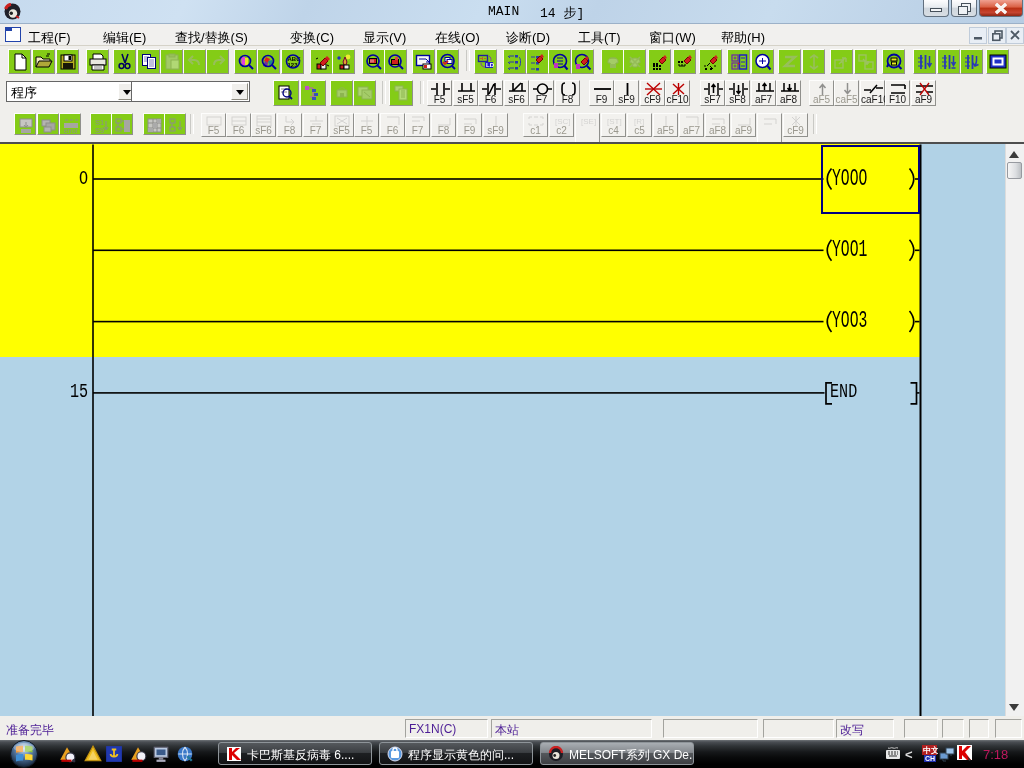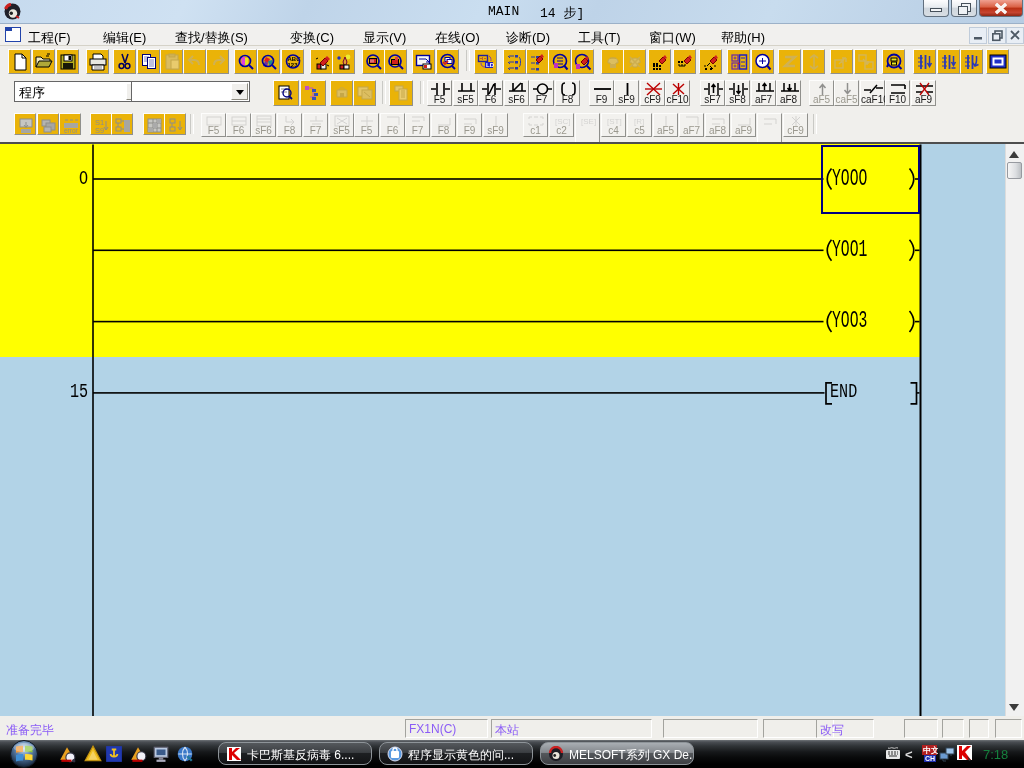--- a/index.html
+++ b/index.html
@@ -9,21 +9,21 @@
 .capbtn{top:0;height:17px;border:1px solid #62707f;border-top:none;border-radius:0 0 4px 4px;box-sizing:border-box}
 #bmin{left:923px;width:26px;background:linear-gradient(180deg,#fdfdfe 0%,#e8ecf0 45%,#cfd6dd 50%,#d8dee4 100%)}
 #bmax{left:951px;width:26px;background:linear-gradient(180deg,#fdfdfe 0%,#e8ecf0 45%,#cfd6dd 50%,#d8dee4 100%)}
 #bclose{left:979px;width:44px;background:linear-gradient(180deg,#f0a090 0%,#d95f43 45%,#b92f12 50%,#c64430 78%,#8e2714 100%)}
 
 #menubar{left:0;top:24px;width:1024px;height:22px;background:#f1f0ee;border-bottom:1px solid #d5d2c8;box-sizing:border-box}
 .mi{top:29px;font-size:13px;color:#000;white-space:pre}
 .mdibtn{top:27px;width:18px;height:17px;background:#e8eef5;border:1px solid #c0ccda;box-sizing:border-box;color:#5a6773;font-size:11px;text-align:center;line-height:15px}
 
 #tb{left:0;top:46px;width:1024px;height:97px;background:#f0efec}
-.b{position:absolute;width:23px;height:25px;background:#eab308;border:1px solid;border-color:#fdfdfc #90908c #90908c #fdfdfc;box-sizing:border-box}
+.b{position:absolute;width:23px;height:25px;background:#84cc16;border:1px solid;border-color:#fdfdfc #90908c #90908c #fdfdfc;box-sizing:border-box}
 .b.g svg{opacity:.45;filter:grayscale(1)}
 .b svg{position:absolute;left:2px;top:3px}
 .fb{position:absolute;width:25px;height:26px;background:#f2f1ee;border:1px solid;border-color:#fdfdfc #90908c #90908c #fdfdfc;box-sizing:border-box;text-align:center}
 .fb .lab{position:absolute;left:0;right:0;bottom:0px;font-size:10px;color:#1a1a1a;line-height:11px}
 .fb svg{position:absolute;left:2px;top:1px}
 .fb.g .lab{color:#9a988e}
 .fb.g svg{opacity:.4;filter:grayscale(1)}
 .combo{position:absolute;top:81px;height:21px;background:#fff;border:1px solid #666;box-sizing:border-box}
 .combo .ca{position:absolute;right:1px;top:1px;width:17px;height:17px;background:#f0efec;border:1px solid;border-color:#fff #8d8b80 #8d8b80 #fff;box-sizing:border-box}
 .combo .ca:after{content:"";position:absolute;left:4px;top:6px;border:4px solid transparent;border-top:5px solid #000}
@@ -32,27 +32,27 @@
 
 #edit{left:0;top:142px;width:1024px;height:574px;background:#b1d2e6;border-top:2px solid #4e4e4e;box-sizing:border-box}
 #yellow{left:0;top:144px;width:920px;height:213px;background:#ffff00}
 #bluebody{left:0;top:357px;width:920px;height:359px;background:#b2d3e7}
 #selbox{left:821px;top:145px;width:99px;height:69px;border:2px solid #000080;box-sizing:border-box}
 #vsb{left:1005px;top:144px;width:19px;height:572px;background:#f1f1f1;border-left:1px solid #dcdcdc;box-sizing:border-box}
 .sbarrow{position:absolute;width:0;height:0;border:5px solid transparent}
 #sbthumb{left:1007px;top:162px;width:15px;height:17px;background:linear-gradient(90deg,#f6f6f6,#dcdee1 60%,#bcc0c4);border:1px solid #979aa0;border-radius:2px;box-sizing:border-box}
 
 #status{left:0;top:716px;width:1024px;height:24px;background:#f0efeb}
-.scell{position:absolute;top:719px;height:19px;border:1px solid;border-color:#a3a39e #fff #fff #a3a39e;box-sizing:border-box;font-size:12px;color:#8b5cf6;padding:2px 3px 0 3px;white-space:pre}
+.scell{position:absolute;top:719px;height:19px;border:1px solid;border-color:#a3a39e #fff #fff #a3a39e;box-sizing:border-box;font-size:12px;color:#4c1d95;padding:2px 3px 0 3px;white-space:pre}
 
 #task{left:0;top:740px;width:1024px;height:28px;background:linear-gradient(180deg,#6d7276 0,#4a4e53 2px,#303437 6px,#16181a 12px,#0a0b0c 17px,#000 24px,#000 100%)}
-.tbtn{position:absolute;top:742px;width:154px;height:23px;background:linear-gradient(180deg,#55595d 0%,#3b3e42 45%,#1d1f22 50%,#121315 100%);border:1px solid #8e9499;border-radius:8px;box-sizing:border-box;color:#fff;font-size:12px;white-space:nowrap;overflow:hidden}
+.tbtn{position:absolute;top:742px;width:154px;height:23px;background:linear-gradient(180deg,#55595d 0%,#3b3e42 45%,#1d1f22 50%,#121315 100%);border:1px solid #8e9499;border-radius:3px;box-sizing:border-box;color:#fff;font-size:12px;white-space:nowrap;overflow:hidden}
 .tbtn .tl{position:absolute;left:28px;top:4px}
 .tico{position:absolute;left:7px;top:3px;width:16px;height:16px}
-#clock{color:#15803d;font-size:13px;font-family:"Liberation Sans",sans-serif}
+#clock{color:#be185d;font-size:13px;font-family:"Liberation Sans",sans-serif}
 </style></head><body>
 <div id="root">
   <div class="abs" id="title">
     <svg class="abs" style="left:4px;top:3px" width="17" height="17">
         <circle cx="8.5" cy="8.5" r="8" fill="#20202a"></circle>
         <path d="M1.5 6 A7.5 7.5 0 0 1 7 1.2" fill="none" stroke="#cc2222" stroke-width="3"></path>
         <circle cx="9" cy="10.5" r="4.2" fill="#ece8de"></circle>
         <circle cx="7.3" cy="10.2" r="1.7" fill="#222"></circle>
         <path d="M12 13l3 2" stroke="#cc2222" stroke-width="2"></path>
       </svg>
@@ -513,21 +513,21 @@
       </svg>
       <div class="lab">F10</div>
     </div>
   <div class="fb" style="left:911px;top:80px">
       <svg width="21" height="14" viewBox="0 0 21 14">
         <path d="M2 4h17M2 10h6M13 10h6" stroke="#000" stroke-width="1.5"></path>
         <path d="M6 1l9 12M15 1L6 13" stroke="#b00" stroke-width="1.3"></path>
       </svg>
       <div class="lab">aF9</div>
     </div>
-  <div class="combo" style="left:14px;width:131px">
+  <div class="combo" style="left:6px;width:131px">
       <div class="ct">程序</div>
       <div class="ca"></div>
     </div>
   <div class="combo" style="left:131px;width:119px">
       <div class="ca"></div>
     </div>
   <div class="b" style="left:273px;top:80px;width:26px;height:26px">
       <svg width="18" height="18" viewBox="0 0 18 18">
         <rect x="3" y="2" width="10" height="13" fill="#fff" stroke="#000"></rect>
         <path d="M5 5h6M5 8h6" stroke="#888"></path>
@@ -800,21 +800,21 @@
   <div class="abs sbarrow" style="left:1009px;top:151px;border-bottom:7px solid #3b3b3b;border-top:none"></div>
   <div class="abs" id="sbthumb"></div>
   <div class="abs sbarrow" style="left:1009px;top:704px;border-top:7px solid #3b3b3b;border-bottom:none"></div>
 
   <div class="abs" id="status"></div>
   <div class="abs scell" style="left:2px;width:399px;border-color:transparent;">准备完毕</div>
   <div class="abs scell" style="left:405px;width:83px">FX1N(C)</div>
   <div class="abs scell" style="left:491px;width:161px">本站</div>
   <div class="abs scell" style="left:663px;width:95px"></div>
   <div class="abs scell" style="left:763px;width:71px"></div>
-  <div class="abs scell" style="left:816px;width:58px">改写</div>
+  <div class="abs scell" style="left:836px;width:58px">改写</div>
   <div class="abs scell" style="left:904px;width:34px"></div>
   <div class="abs scell" style="left:942px;width:22px"></div>
   <div class="abs scell" style="left:969px;width:20px"></div>
   <div class="abs scell" style="left:995px;width:27px"></div>
 
   <div class="abs" id="task"></div>
   <div class="abs" id="taskitems"></div>
   <svg class="abs" style="left:3px;top:740px" width="42" height="28" viewBox="0 0 42 28">
 <defs>
         <radialGradient id="orb" cx="50%" cy="30%" r="75%">

